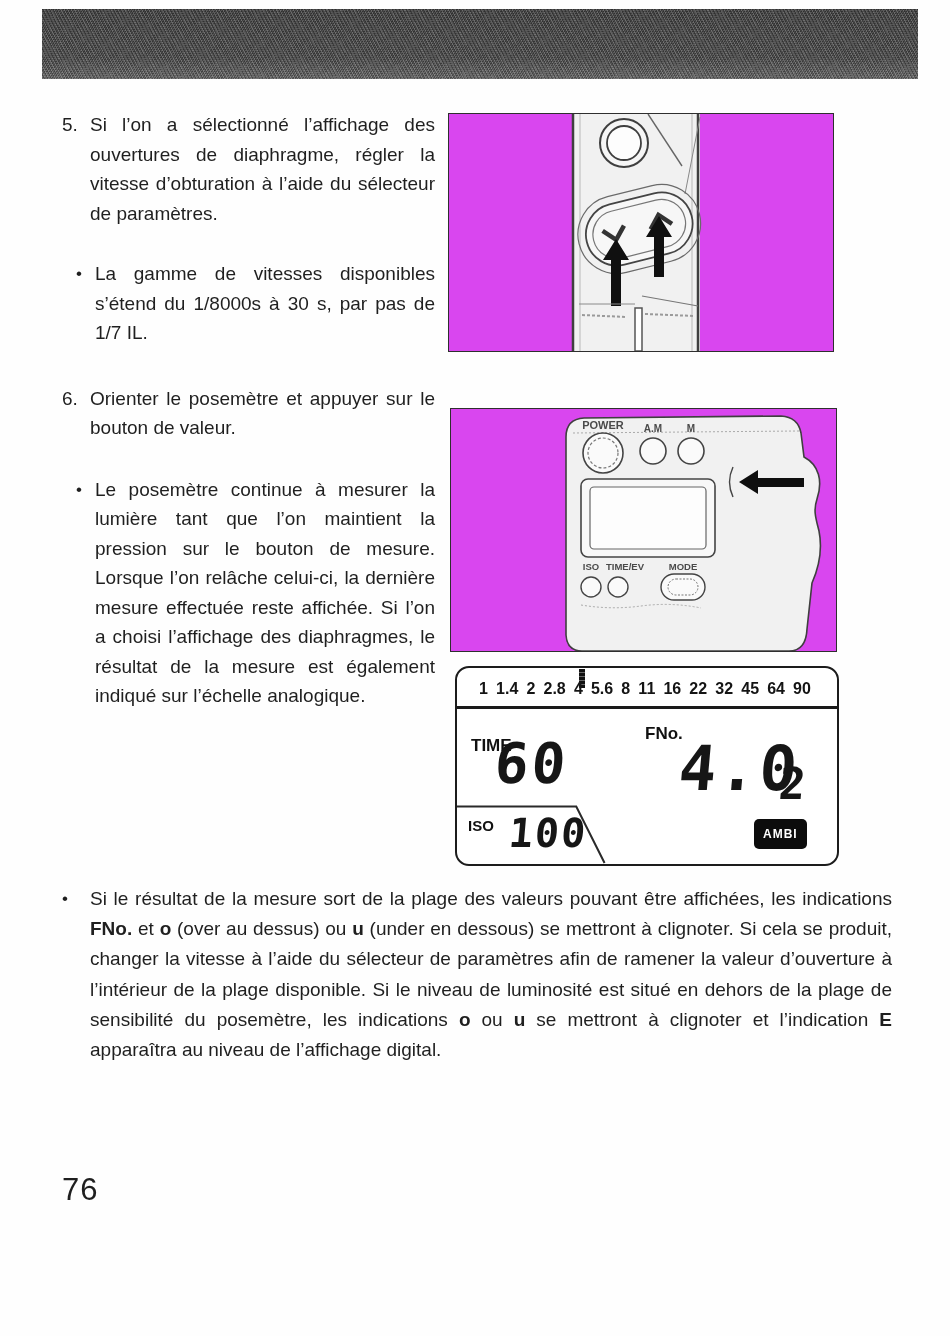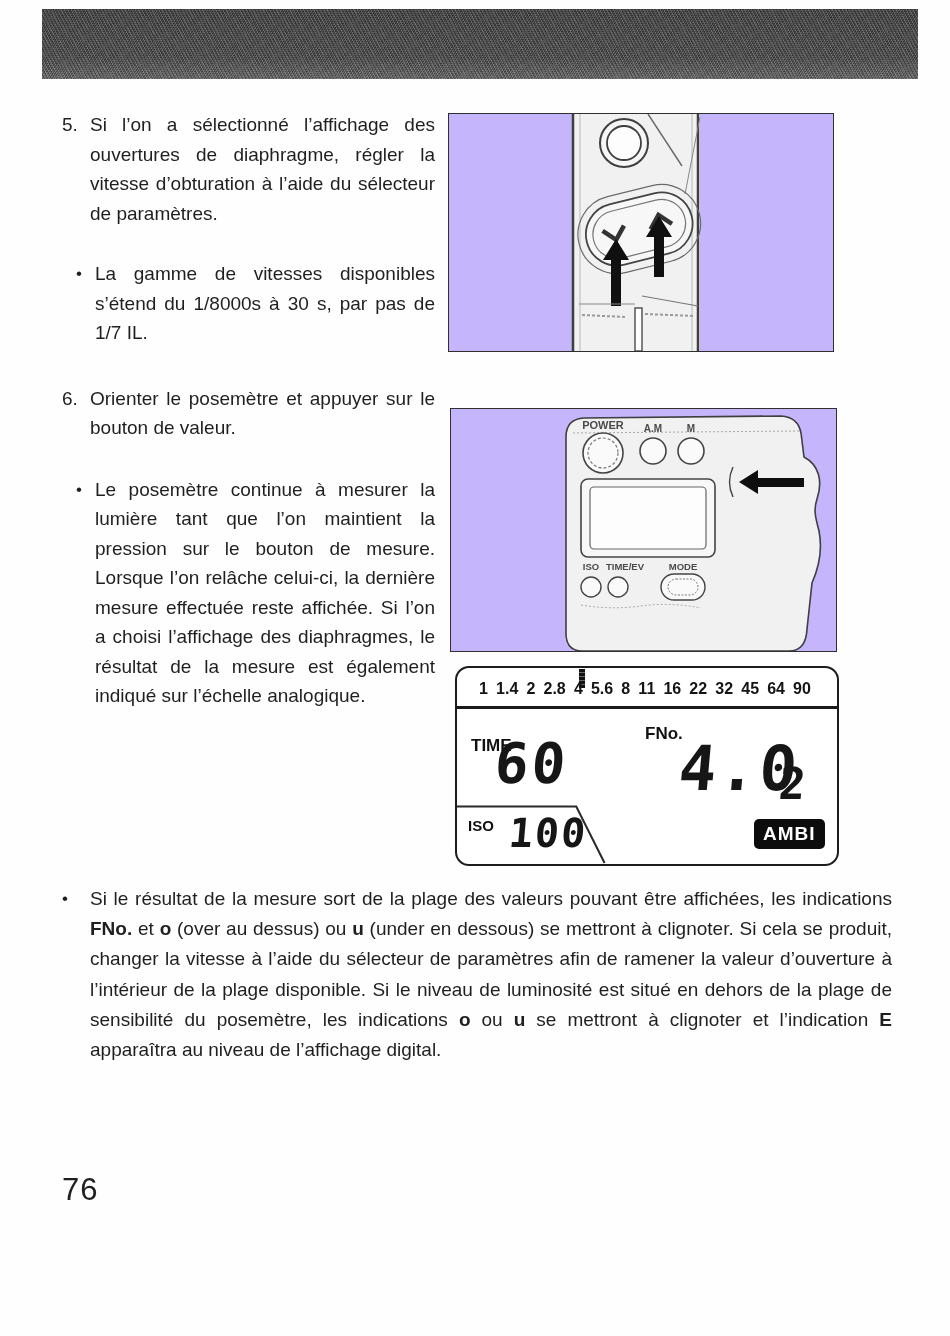--- a/index.html
+++ b/index.html
@@ -26,42 +26,42 @@
 
   
   .warning{position:absolute;left:62px;top:884px;width:830px;font-size:19px;line-height:30.2px;display:flex;}
   .warning .marker{flex:none;width:28px;font-size:17px;}
   .warning .body{flex:1;text-align:justify;}
   .b{font-weight:bold;}
 
   .pageno{position:absolute;left:62px;top:1172px;font-size:31px;letter-spacing:1px;}
 
   
-  .figbox{position:absolute;background:#c4b5fd;border:1px solid #2f2f2f;}
+  .figbox{position:absolute;background:#d946ef;border:1px solid #2f2f2f;}
   #fig1{left:448px;top:113px;width:384px;height:237px;}
   #fig2{left:450px;top:408px;width:385px;height:242px;}
 
   
   #lcd{position:absolute;left:455px;top:666px;width:380px;height:196px;
        border:2px solid #1c1c1c;border-radius:14px;background:#fff;}
   #lcd .scale{position:absolute;left:22px;right:26px;top:12px;display:flex;justify-content:space-between;
        font-size:16px;font-weight:bold;color:#141414;}
   #lcd .scale-line{position:absolute;left:0;right:0;top:38px;height:3px;background:#1a1a1a;}
   #lcd .pointer{position:absolute;left:122px;top:1px;width:6px;height:19px;
        background:repeating-linear-gradient(0deg,#111 0 3px,#666 3px 4px);}
   .lcd-label{position:absolute;font-size:17px;font-weight:bold;color:#111;}
   .seg{position:absolute;font-family:"DejaVu Sans Mono",monospace;font-weight:bold;color:#161616;
        transform:skewX(-5deg);line-height:1;letter-spacing:3px;}
   #time-val{left:38px;top:68px;font-size:56px;}
   #fno-val{left:222px;top:70px;font-size:62px;}
   #fno-sub{left:322px;top:94px;font-size:44px;letter-spacing:0;}
   #iso-val{left:52px;top:145px;font-size:40px;letter-spacing:2px;}
   #iso-outline{position:absolute;left:0;top:0;width:100%;height:100%;}
   .badge{position:absolute;left:297px;top:151px;height:30px;line-height:30px;padding:0 9px;
-       background:#0c0c0c;color:#fff;font-size:19px;font-weight:bold;letter-spacing:1px;border-radius:5px;}
+       background:#0c0c0c;color:#fff;font-size:12px;font-weight:bold;letter-spacing:1px;border-radius:5px;}
 
   
   .watermark{position:absolute;left:258px;top:583px;font-size:47px;font-weight:bold;
        color:rgba(143,171,216,0.8);z-index:50;pointer-events:none;white-space:nowrap;}
 
   svg text{font-family:"Liberation Sans",sans-serif;}
 </style>
 </head>
 <body>
 

